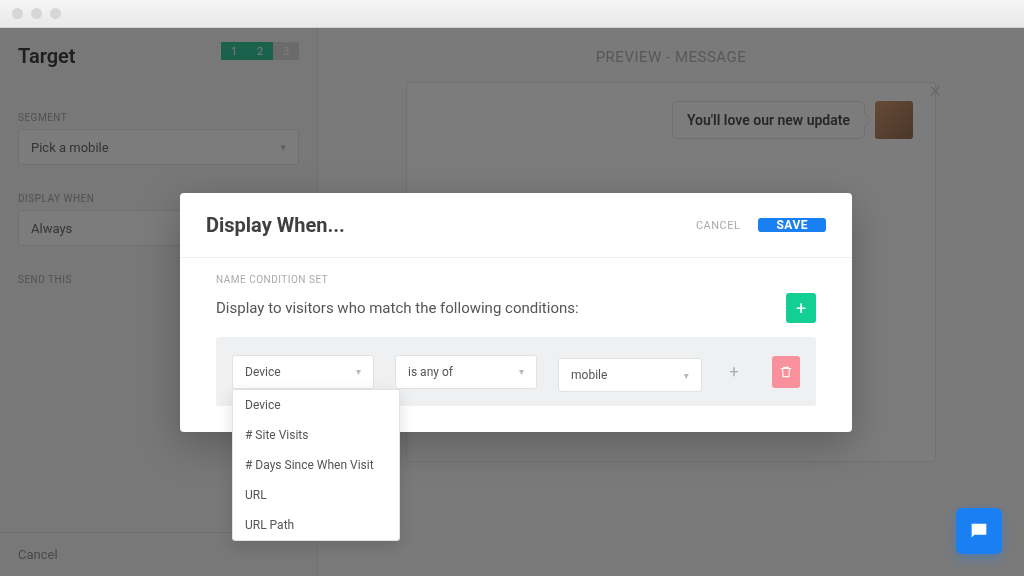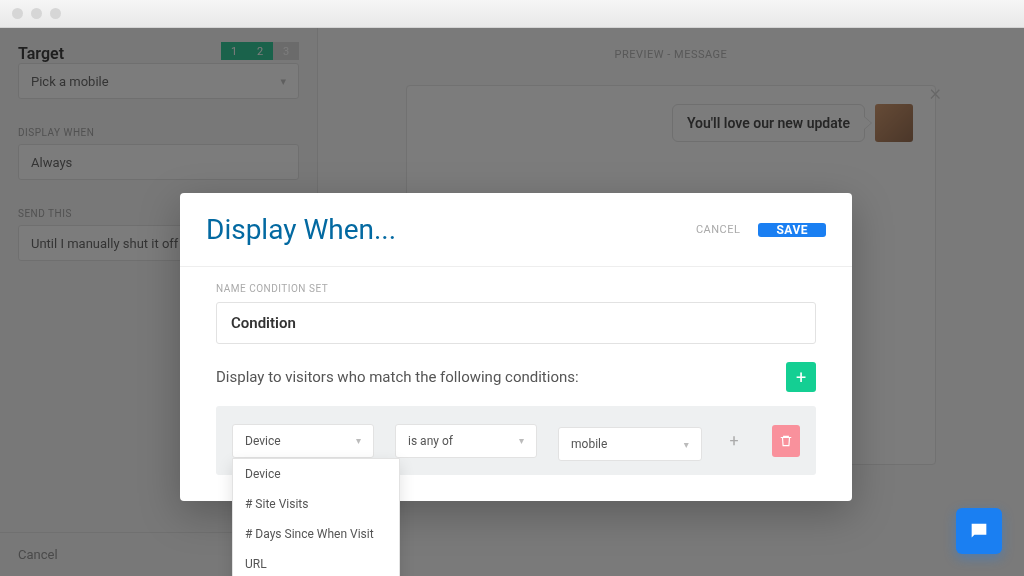--- a/index.html
+++ b/index.html
@@ -6,50 +6,50 @@
   body { width: 1024px; height: 576px; overflow: hidden; background: #fff; position: relative; }
 
   
   .titlebar { height: 28px; background: linear-gradient(#f6f6f6,#e8e8e8); border-bottom:1px solid #d4d4d4; display:flex; align-items:center; padding-left:12px; gap:8px;}
   .dot { width:11px; height:11px; border-radius:50%; background:#d6d6d6; }
 
   .app { position:relative; height:548px; background:#f9f9f9; }
 
   
   .sidebar { position:absolute; left:0; top:0; width:318px; height:100%; background:#f5f5f5; border-right:1px solid #e2e2e2; padding:16px 18px 0; }
-  .sidebar h2 { font-size:16px; font-weight:600; color:#222; }
+  .sidebar h2 { font-size:20px; font-weight:600; color:#222; }
   .progress { position:absolute; right:18px; top:14px; display:flex; }
   .step { width:26px; height:18px; background:#d6d6d6; color:#fff; font-size:11px; display:flex; align-items:center; justify-content:center; position:relative; }
   .step.active { background:#17c08a; }
   .step:not(:last-child)::after { content:""; position:absolute; right:-6px; top:0; border-left:6px solid #d6d6d6; border-top:9px solid transparent; border-bottom:9px solid transparent; }
   .step.active:not(:last-child)::after { border-left-color:#17c08a; }
   .sec-label { font-size:10px; letter-spacing:.5px; color:#999; text-transform:uppercase; margin-top:28px; margin-bottom:6px; }
   .sec-label.first { margin-top:44px; }
   .field { background:#fff; border:1px solid #e0e0e0; border-radius:3px; height:36px; display:flex; align-items:center; padding:0 12px; font-size:13px; color:#555; position:relative; }
   .field .chev { margin-left:auto; color:#bbb; font-size:11px; }
   .sidebar-footer { position:absolute; bottom:0; left:0; right:0; border-top:1px solid #e2e2e2; padding:14px 18px; font-size:13px; color:#888; }
 
   
   .preview { position:absolute; left:318px; right:0; top:0; height:100%; padding:20px 28px; }
-  .preview-title { text-align:center; font-size:11px; letter-spacing:.5px; color:#aaa; margin-bottom:24px; }
+  .preview-title { text-align:center; font-size:15px; letter-spacing:.5px; color:#aaa; margin-bottom:16px; }
   .preview-card { width:530px; margin:0 auto; border:1px solid #e5e5e5; border-radius:4px; min-height:380px; padding:18px 22px; background:#fff; position:relative; }
   .close-x { position:absolute; right:-6px; top:-6px; font-size:22px; color:#ccc; font-weight:300; }
   .bubble-row { display:flex; justify-content:flex-end; align-items:flex-start; gap:10px; }
   .bubble { background:#fff; border:1px solid #e0e0e0; border-radius:6px; padding:10px 14px; font-size:14px; font-weight:600; color:#333; position:relative; }
   .bubble::after { content:""; position:absolute; right:-7px; top:12px; border-left:7px solid #fff; border-top:6px solid transparent; border-bottom:6px solid transparent; }
   .bubble::before { content:""; position:absolute; right:-8px; top:11px; border-left:8px solid #e0e0e0; border-top:7px solid transparent; border-bottom:7px solid transparent; }
   .avatar { width:38px; height:38px; border-radius:3px; background:linear-gradient(135deg,#c98a5a,#8a5a3a); }
 
   
   .scrim { position:absolute; inset:0; background:rgba(30,30,30,.58); }
 
   
   .modal { position:absolute; left:180px; top:165px; width:672px; background:#fff; border-radius:4px; box-shadow:0 12px 40px rgba(0,0,0,.25); }
   .modal-head { display:flex; align-items:center; padding:20px 26px; }
-  .modal-head h3 { font-size:28px; font-weight:400; color:#0369a1; }
+  .modal-head h3 { font-size:20px; font-weight:700; color:#404040; }
   .modal-head .spacer { flex:1; }
   .btn-cancel { font-size:11px; letter-spacing:.5px; color:#aaa; margin-right:18px; background:none; border:none; cursor:pointer; }
   .btn-save { background:#1a7ff2; color:#fff; border:none; border-radius:3px; padding:0 18px; font-size:12px; font-weight:700; letter-spacing:.5px; cursor:pointer; }
   .modal-body { border-top:1px solid #eee; padding:16px 36px 26px; }
   .mini-label { font-size:10px; letter-spacing:.5px; color:#aaa; text-transform:uppercase; margin-bottom:8px; }
   .cond-input { width:100%; border:1px solid #e2e2e2; border-radius:3px; height:42px; padding:0 14px; font-size:15px; font-weight:600; color:#333; margin-bottom:18px; }
   .subhead-row { display:flex; align-items:center; margin-bottom:14px; }
   .subhead-row p { font-size:15px; color:#555; }
   .add-btn { margin-left:auto; width:30px; height:30px; background:#14cf93; border:none; border-radius:3px; color:#fff; font-size:18px; cursor:pointer; display:flex; align-items:center; justify-content:center; }
   .cond-row { background:#eef0f1; border-radius:3px; padding:14px 16px; display:flex; gap:21px; align-items:center; }
@@ -86,34 +86,32 @@
 <div class="app">
 
   <div class="sidebar">
     <h2>Target</h2>
     <div class="progress">
       <div class="step active">1</div>
       <div class="step active">2</div>
       <div class="step">3</div>
     </div>
 
+    <div class="sec-label first">SEGMENT</div>
     <div class="field">
       <span>Pick a mobile</span>
       <span class="chev">▾</span>
     </div>
 
     <div class="sec-label">DISPLAY WHEN</div>
     <div class="field">
       <span>Always</span>
     </div>
 
     <div class="sec-label">SEND THIS</div>
-    <div class="field">
-      <span>Until I manually shut it off</span>
-    </div>
 
     <div class="sidebar-footer">
       <span>Cancel</span>
     </div>
   </div>
 
   <div class="preview">
     <div class="preview-title">PREVIEW - MESSAGE</div>
     <div class="preview-card">
       <div class="close-x">×</div>
@@ -128,21 +126,20 @@
 
   <div class="modal">
     <div class="modal-head">
       <h3>Display When...</h3>
       <div class="spacer"></div>
       <button class="btn-cancel">CANCEL</button>
       <button class="btn-save">SAVE</button>
     </div>
     <div class="modal-body">
       <div class="mini-label">NAME CONDITION SET</div>
-      <input class="cond-input" value="Condition" style="">
       <div class="subhead-row">
         <p>Display to visitors who match the following conditions:</p>
         <button class="add-btn">
           <span>+</span>
         </button>
       </div>
       <div class="cond-row">
         <div class="dd dd1">
           <span>Device</span>
           <span class="chev">▾</span>

